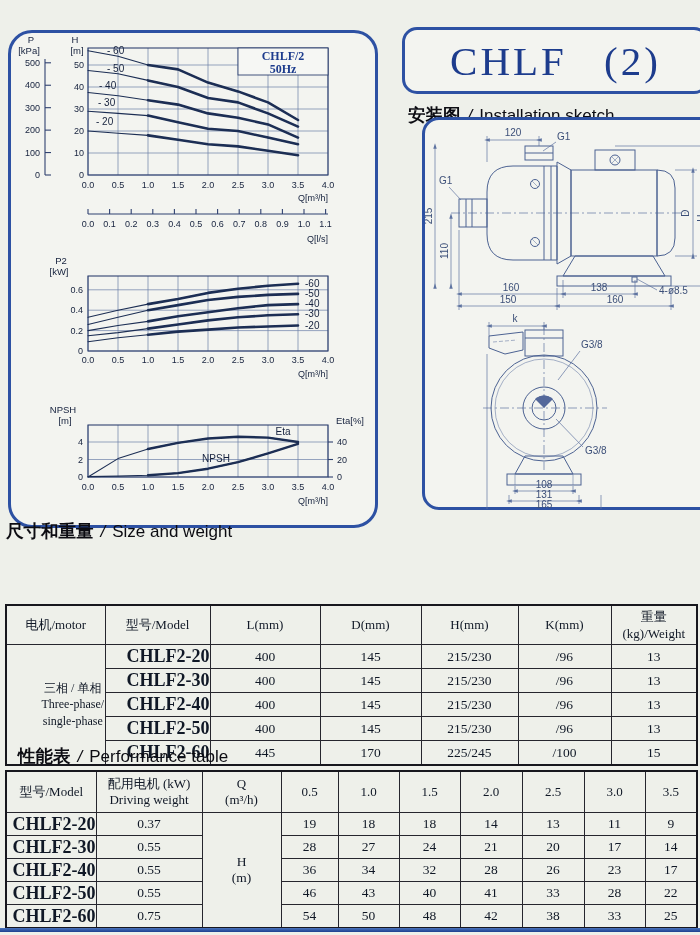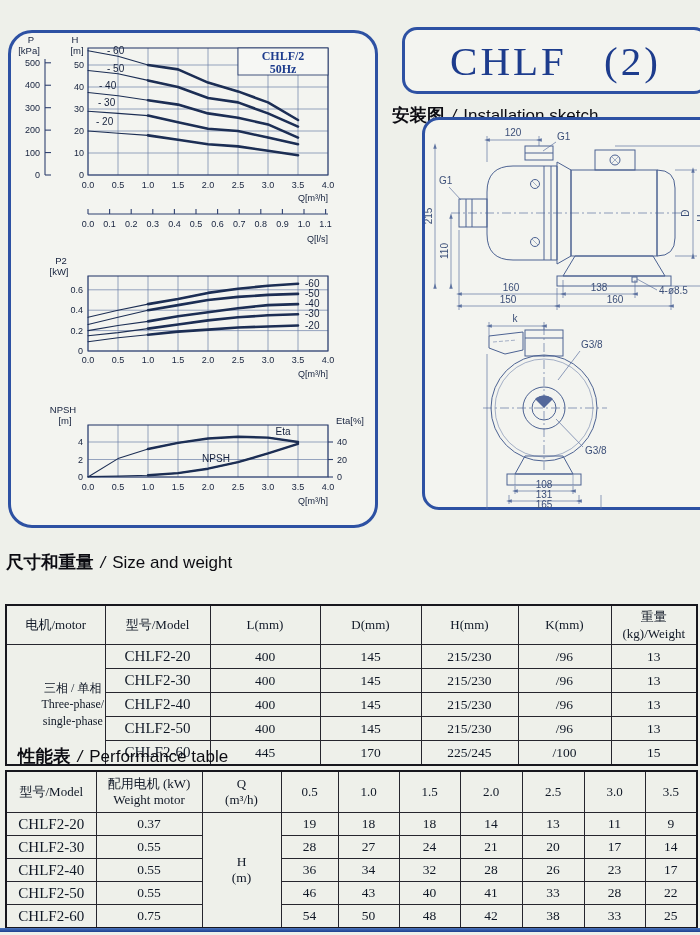--- a/index.html
+++ b/index.html
@@ -21,41 +21,41 @@
   .title-text{
     font-family:"Liberation Serif",serif;
     font-size:41px;color:#1d3c8d;letter-spacing:3px;word-spacing:24px;
   }
   .sketch-panel{left:390px;top:117px;width:305px;height:393px;border-radius:17px;margin-left:32px;}
   .section-heading{
     position:absolute;font-size:17px;color:#0c0c12;white-space:nowrap;
   }
   .section-heading .zh{font-weight:bold;font-size:17.5px;}
   .section-heading .slash{margin:0 7px;font-style:italic;}
-  .h-install{left:392px;top:103px;}
-  .h-size{left:6px;top:550px;text-align:right;}
+  .h-install{left:408px;top:103px;}
+  .h-size{left:6px;top:519px;text-align:right;}
   .h-perf{left:18px;top:744px;}
 
   table{
     position:absolute;border-collapse:collapse;table-layout:fixed;
     border:2px solid #17171e;background:transparent;
   }
   th,td{
     border:1px solid #26262e;text-align:center;vertical-align:middle;
     padding:0;overflow:hidden;color:#101826;
   }
   th{font-family:"Liberation Serif",serif;font-weight:normal;font-size:13px;}
   td{font-family:"Liberation Serif",serif;font-size:13.5px;}
   .size-table{left:5px;top:604px;width:691px;}
   .size-table thead th{height:38px;}
   .size-table tbody td{height:23px;}
   .perf-table{left:5px;top:770px;width:691px;}
   .perf-table thead th{height:40px;}
   .perf-table tbody td{height:22px;}
-  .model-cell{font-weight:normal;font-size:15px;}
+  .model-cell{font-weight:bold;font-size:18px;text-align:right;}
   .motor-cell div{font-size:12px;line-height:1.35;padding-left:34px;}
   .th2{display:block;line-height:1.25;}
   .bottom-rule{
     position:absolute;left:0;top:928px;width:700px;height:4px;
     background:linear-gradient(#4a74bd,#1d3f8f);
   }
 
   
   .tl{font-size:9px;fill:#15213d;font-family:"Liberation Sans",sans-serif;}
   .at{font-size:9.5px;fill:#15213d;font-family:"Liberation Sans",sans-serif;}
@@ -492,21 +492,21 @@
       <col style="width:62px">
     <col style="width:62px">
       <col style="width:61px">
       <col style="width:52px">
   </colgroup>
   <thead>
     <tr id="perf-head-row">
       <th>型号/Model</th>
       <th>
         <span class="th2">配用电机 (kW)</span>
-        <span class="th2">Weight motor</span>
+        <span class="th2">Driving weight</span>
       </th>
       <th>
         <span class="th2">Q</span>
         <span class="th2">(m³/h)</span>
       </th>
     <th>0.5</th>
         <th>1.0</th>
         <th>1.5</th>
         <th>2.0</th>
         <th>2.5</th>

